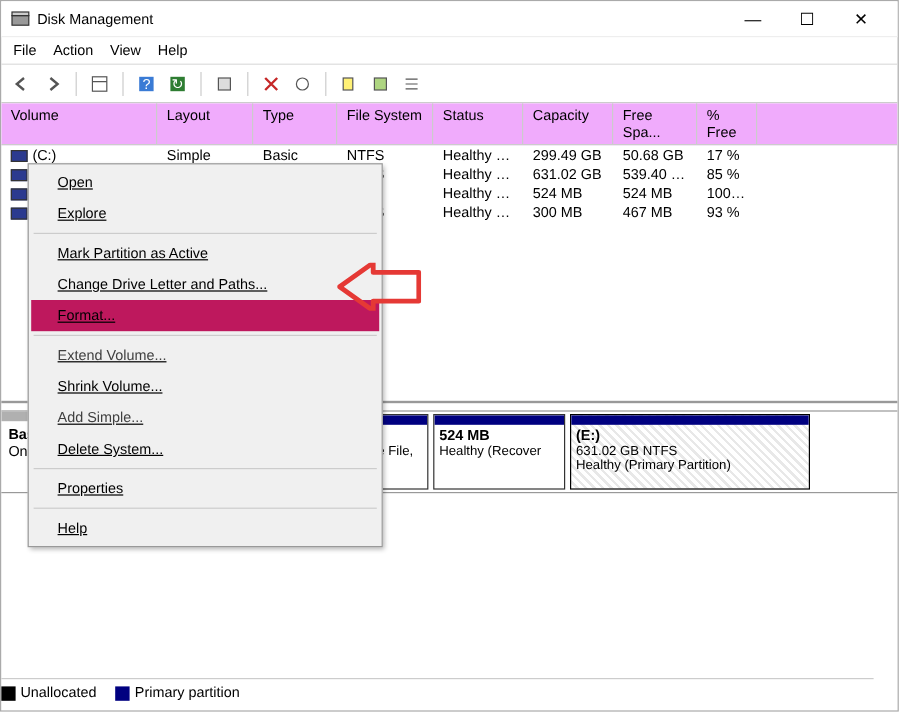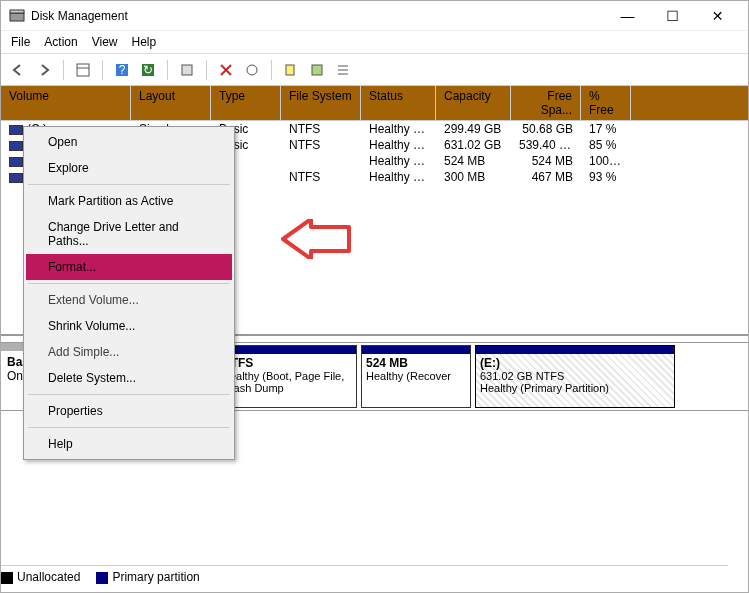--- a/index.html
+++ b/index.html
@@ -8,41 +8,41 @@
 .titlebar .icon { width: 16px; height: 16px; margin-right: 6px; }
 .titlebar .title { flex: 1; font-size: 12px; }
 .titlebar .sysbtn { width: 45px; height: 28px; display: flex; align-items: center; justify-content: center; font-size: 14px; }
 .menubar { display: flex; gap: 14px; padding: 4px 10px; border-bottom: 1px solid #ddd; }
 .menubar span { cursor: default; }
 .toolbar { display: flex; align-items: center; gap: 4px; padding: 4px 6px; border-bottom: 1px solid #ccc; height: 32px; }
 .toolbar .tbtn { width: 22px; height: 22px; display: inline-flex; align-items: center; justify-content: center; }
 .toolbar .sep { width: 1px; height: 20px; background: #ccc; margin: 0 4px; }
 .table-area { border-bottom: 2px solid #999; height: 250px; overflow: hidden; }
 .grid-header, .grid-row { display: flex; }
-.grid-header { background: #a16207; border-bottom: 1px solid #ccc; }
+.grid-header { background: #f0abfc; border-bottom: 1px solid #ccc; }
 .grid-header .cell { border-right: 1px solid #ccc; padding: 3px 8px; font-weight: normal; }
 .grid-row .cell { padding: 1px 8px; white-space: nowrap; overflow: hidden; text-overflow: ellipsis; }
 .cell.c0 { width: 130px; }
 .cell.c1 { width: 80px; }
 .cell.c2 { width: 70px; }
 .cell.c3 { width: 80px; }
 .cell.c4 { width: 75px; }
 .cell.c5 { width: 75px; }
-.cell.c6 { width: 70px; text-align: right; }
+.cell.c6 { width: 70px; }
 .cell.c7 { width: 50px; }
 .vol-icon { display: inline-block; width: 14px; height: 10px; background: #2b3a8f; border: 1px solid #333; margin-right: 4px; vertical-align: middle; }
 .bottom-panel { border-top: 1px solid #999; margin-top: 6px; }
 .disk-row { display: flex; height: 68px; border-bottom: 1px solid #999; }
 .disk-label { width: 110px; border-right: 1px solid #999; padding: 4px 6px; font-size: 11px; overflow: hidden; }
 .partition { border: 1px solid #333; margin: 2px; padding: 2px 4px; font-size: 11px; position: relative; overflow: hidden; }
 .partition .navy { background: #000080; height: 8px; margin: -2px -4px 2px -4px; }
 .partition.selected { border: 1px solid #000; background: repeating-linear-gradient(45deg, #fff, #fff 3px, #e8e8e8 3px, #e8e8e8 5px); }
 .legend { position: absolute; bottom: 8px; left: 0; display: flex; gap: 16px; align-items: center; font-size: 12px; padding-top: 4px; border-top: 1px solid #ccc; width: calc(100% - 20px); }
 .legend .sw { width: 12px; height: 12px; display: inline-block; margin-right: 4px; vertical-align: middle; }
-.context-menu { position: absolute; left: 22px; top: 125px; width: 212px; background: #f0f0f0; border: 1px solid #999; box-shadow: 2px 2px 4px rgba(0,0,0,.3); z-index: 100; padding: 2px; }
+.context-menu { position: absolute; left: 22px; top: 135px; width: 296px; background: #f0f0f0; border: 1px solid #999; box-shadow: 2px 2px 4px rgba(0,0,0,.3); z-index: 100; padding: 2px; text-decoration: underline; }
 .context-menu .mi { padding: 6px 22px; cursor: default; }
 .context-menu .mi.highlight { background: #be185d; }
 .context-menu .mi.disabled { color: #404040; }
 .context-menu hr { border: none; border-top: 1px solid #ccc; margin: 3px 2px; }
 .arrow { position: absolute; left: 280px; top: 218px; z-index: 200; }
 .arrow svg { width: 70px; height: 40px; }
 </style>
 </head>
 <body>
 

